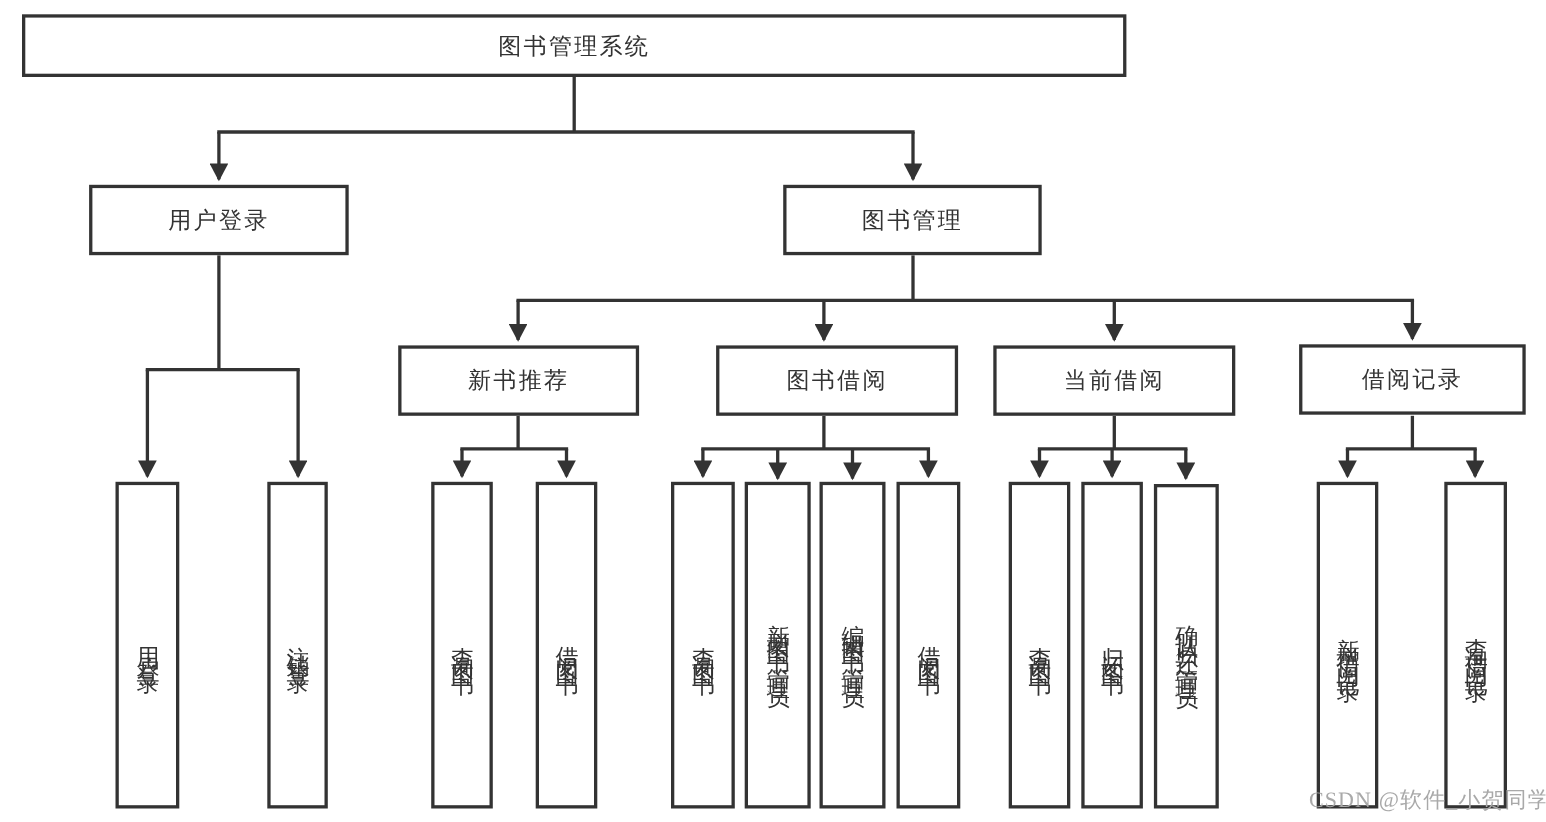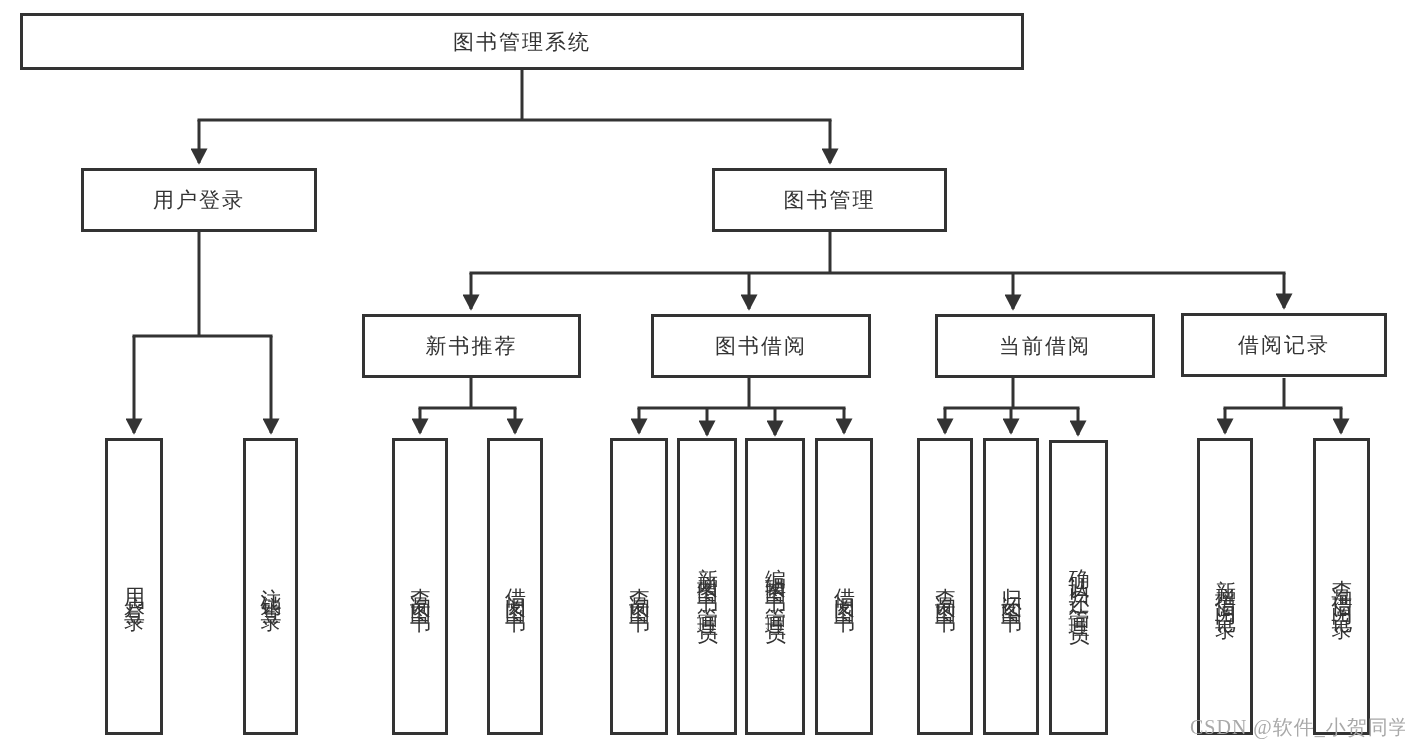--- a/index.html
+++ b/index.html
@@ -30,21 +30,21 @@
     white-space:nowrap;
   }
   
   #n-root   {left:20px;  top:13px;  width:1004px;height:57px;}
   
   #n-login  {left:81px;  top:168px; width:236px; height:64px;}
   #n-mgmt   {left:712px; top:168px; width:235px; height:64px;}
   
   #n-newrec {left:362px; top:314px; width:219px; height:64px;}
   #n-borrow {left:639px; top:314px; width:220px; height:64px;margin-left:12px;}
-  #n-current{left:935px; top:314px; width:220px; height:64px;}
+  #n-current{left:903px; top:314px; width:220px; height:64px;}
   #n-records{left:1181px;top:313px; width:206px; height:64px;}
   
   .leaf{top:438px;height:297px;}
   #l-ul1{left:105px; width:58px;}
   #l-ul2{left:243px; width:55px;}
   #l-nb1{left:392px; width:56px;}
   #l-nb2{left:487px; width:56px;}
   #l-bb1{left:610px; width:58px;}
   #l-bb2{left:677px; width:60px;}
   #l-bb3{left:745px; width:60px;}

